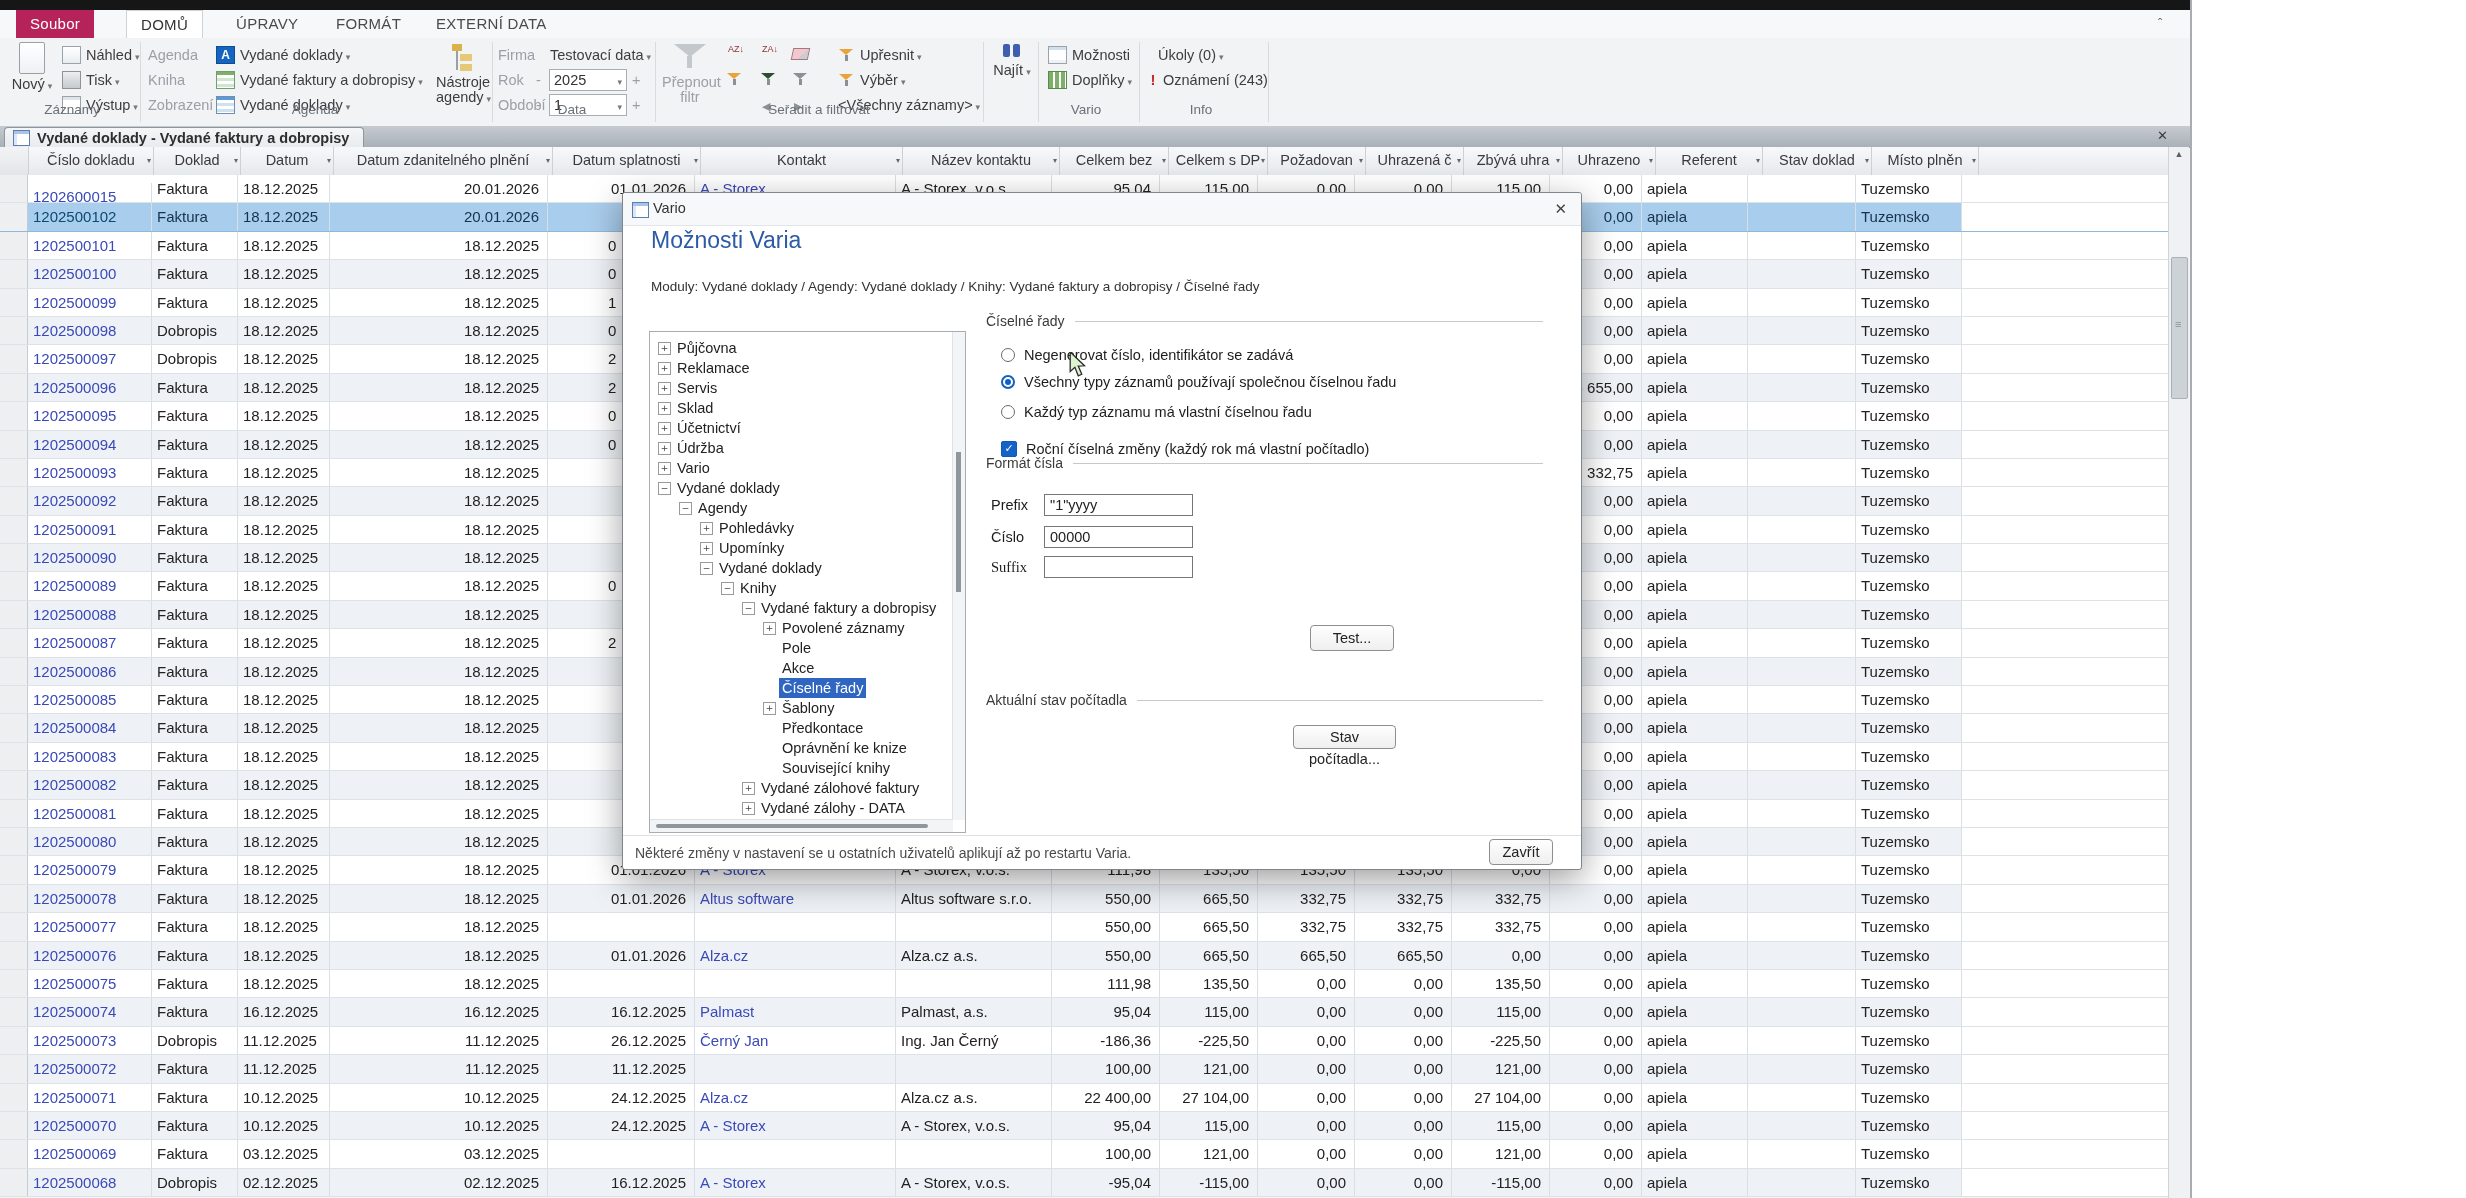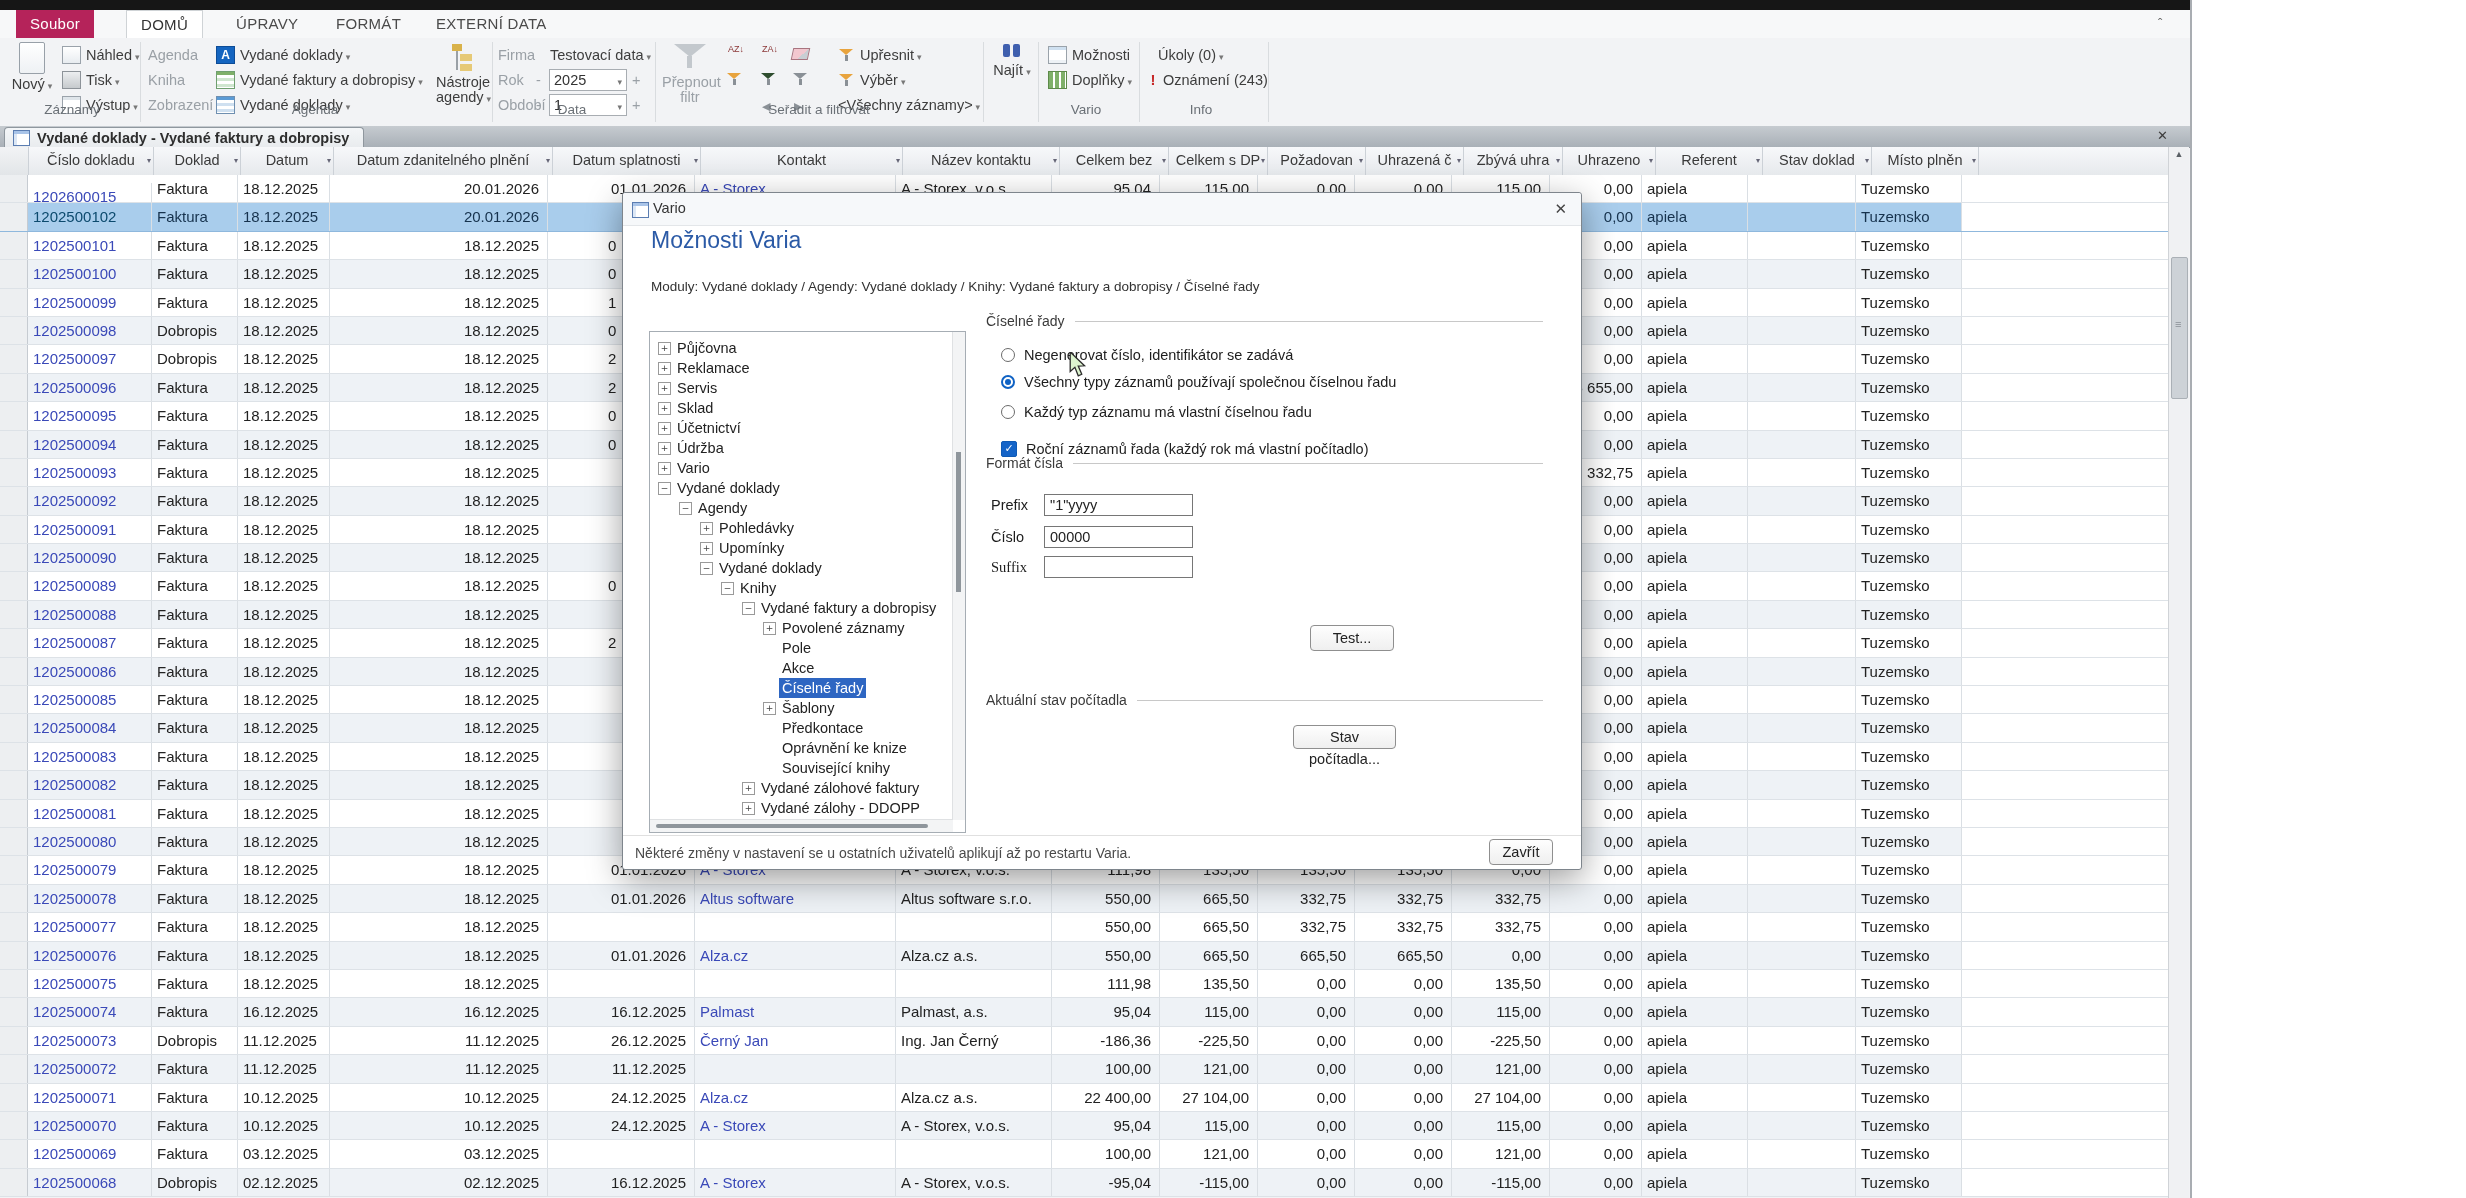--- a/index.html
+++ b/index.html
@@ -1164,21 +1164,21 @@
           </div>
           <div class="titem" style="top: 426px; left: 0px;">
             <span class="tlabel" style="left: 129px;">Související knihy</span>
           </div>
           <div class="titem" style="top: 446px; left: 0px;">
             <span class="texp" style="left: 92px;">+</span>
             <span class="tlabel" style="left: 108px;">Vydané zálohové faktury</span>
           </div>
           <div class="titem" style="top: 466px; left: 0px;">
             <span class="texp" style="left: 92px;">+</span>
-            <span class="tlabel" style="left: 108px;">Vydané zálohy - DDOPP</span>
+            <span class="tlabel" style="left: 108px;">Vydané zálohy - DATA</span>
           </div>
         </div>
 
       <div class="opts">
         <div class="grpcap" style="left:3px;top:10px;">
             <span>Číselné řady</span>
             <span class="line"></span>
           </div>
         <div class="optrow" style="left:18px;top:42px;">
             <span class="radio"></span>
@@ -1187,21 +1187,21 @@
         <div class="optrow" style="left:18px;top:69px;">
             <span class="radio on"></span>
             <span>Všechny typy záznamů používají společnou číselnou řadu</span>
           </div>
         <div class="optrow" style="left:18px;top:99px;">
             <span class="radio"></span>
             <span>Každý typ záznamu má vlastní číselnou řadu</span>
           </div>
         <div class="optrow" style="left:18px;top:136px;">
             <span class="chk">✓</span>
-            <span>Roční záznamů řada (každý rok má vlastní počítadlo)</span>
+            <span>Roční číselná změny (každý rok má vlastní počítadlo)</span>
           </div>
 
         <div class="grpcap" style="left:3px;top:152px;">
             <span>Formát čísla</span>
             <span class="line"></span>
           </div>
         <div class="flabel" style="left:8px;top:194px;">Prefix</div>
         <input class="finput" style="left: 61px; top: 191px;" value="&quot;1&quot;yyyy">
         <div class="flabel" style="left:8px;top:226px;">Číslo</div>
         <input class="finput" style="left: 61px; top: 223px;" value="00000">

